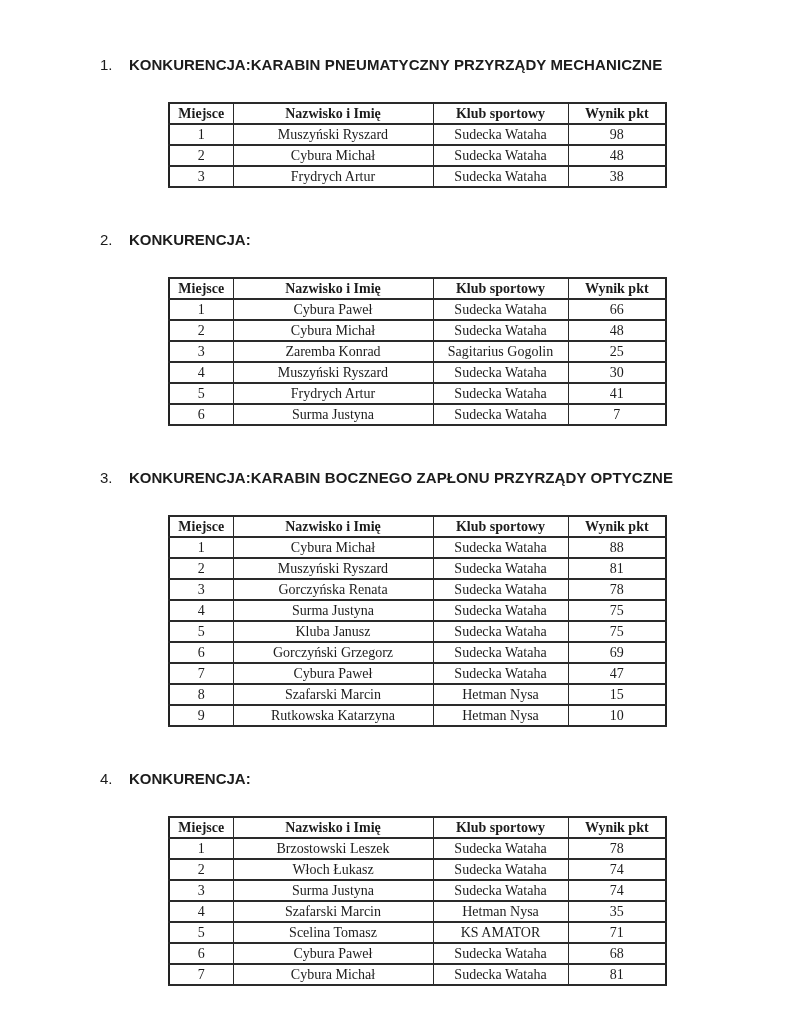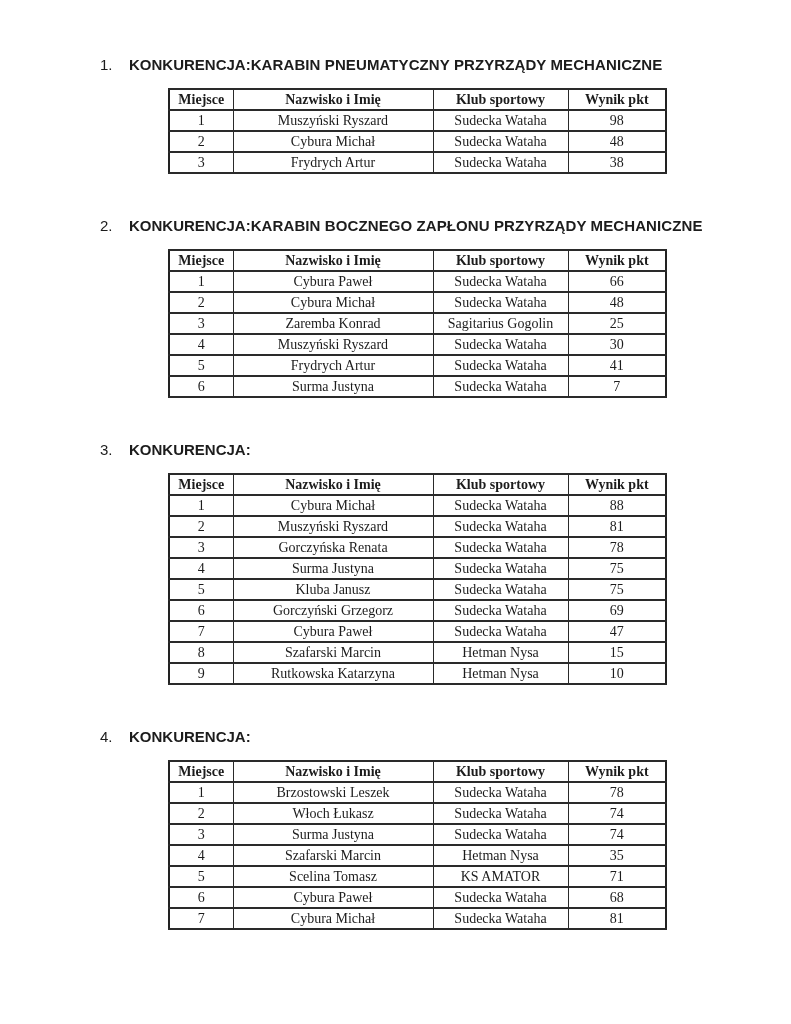--- a/index.html
+++ b/index.html
@@ -20,21 +20,21 @@
   }
   .section-heading {
     display: flex;
     margin-left: 100px;
     font-family: "Liberation Sans", sans-serif;
     font-size: 15px;
     line-height: 16px;
     color: #1c1c1c;
     white-space: nowrap;
   }
-  .section-heading + .results-table { margin-top: 15px; }
+  .section-heading + .results-table { margin-top: 29px; }
   .sec-num { width: 29px; flex: 0 0 29px; }
   .sec-label { font-weight: bold; }
   .sec-title { font-weight: bold; letter-spacing: 0.1px; }
   .gap { margin-top: 44px; }
   table.results-table {
     margin-left: 168px;
     border-collapse: collapse;
     table-layout: fixed;
     width: 497px;
     font-family: "Liberation Serif", serif;
@@ -103,21 +103,20 @@
         <td>Frydrych Artur</td>
         <td>Sudecka Wataha</td>
         <td>38</td>
       </tr>
     </tbody>
   </table>
 
   <div class="section-heading gap">
     <span class="sec-num">2.</span>
       <span class="sec-label">KONKURENCJA:</span>
-      <span class="sec-title">KARABIN BOCZNEGO ZAPŁONU PRZYRZĄDY MECHANICZNE</span>
   </div>
   <table class="results-table">
     <colgroup>
         <col class="c-rank">
         <col class="c-name">
         <col class="c-club">
         <col class="c-score">
       </colgroup>
     <thead>
       <tr>
@@ -163,20 +162,21 @@
         <td>Surma Justyna</td>
         <td>Sudecka Wataha</td>
         <td>7</td>
       </tr>
     </tbody>
   </table>
 
   <div class="section-heading gap">
     <span class="sec-num">3.</span>
       <span class="sec-label">KONKURENCJA:</span>
+      <span class="sec-title">KARABIN BOCZNEGO ZAPŁONU PRZYRZĄDY OPTYCZNE</span>
   </div>
   <table class="results-table">
     <colgroup>
         <col class="c-rank">
         <col class="c-name">
         <col class="c-club">
         <col class="c-score">
       </colgroup>
     <thead>
       <tr>

